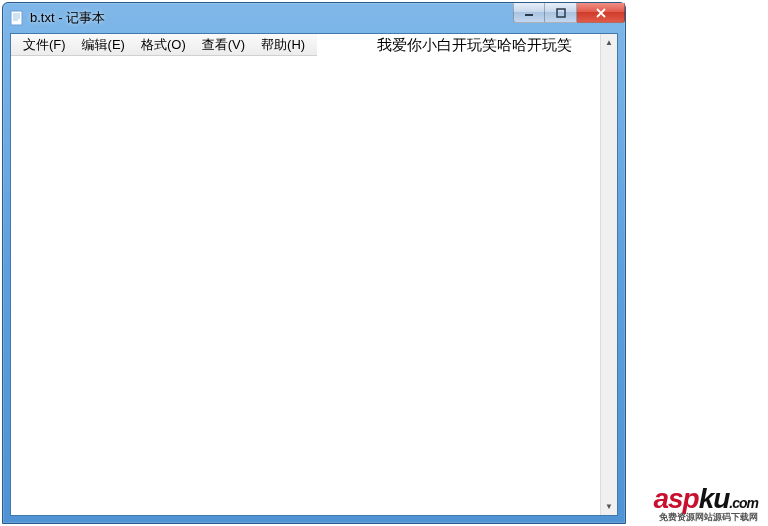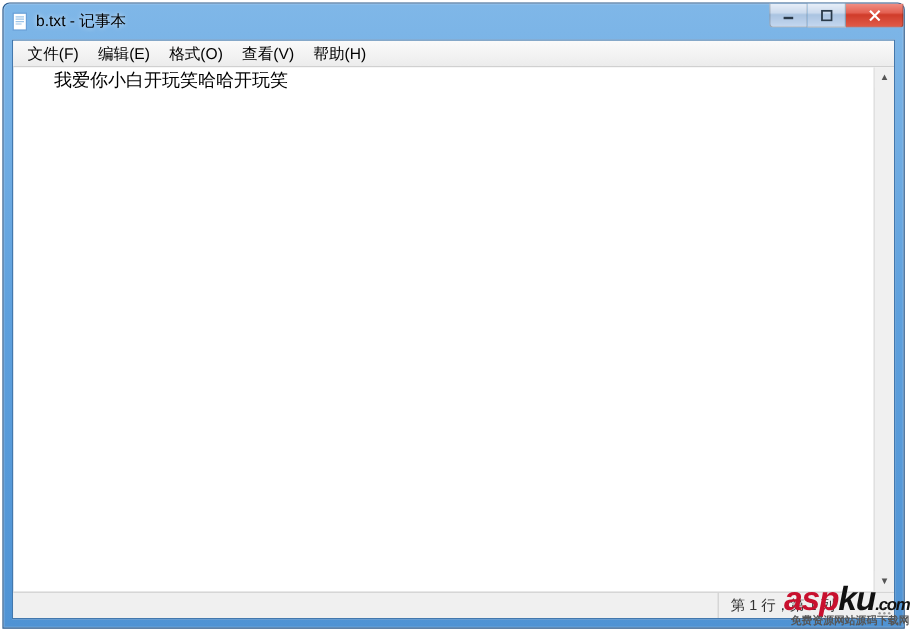--- a/index.html
+++ b/index.html
@@ -9,21 +9,21 @@
     font-family: "Microsoft YaHei", "SimSun", Tahoma, sans-serif;
     font-size: 13px;
     background: #fff;
     position: relative;
     overflow: hidden;
   }
   .window {
     position: absolute;
     left: 2px;
     top: 2px;
-    width: 752px;
+    width: 624px;
     height: 522px;
     border: 1px solid #2b5a8c;
     border-radius: 6px 6px 0 0;
     background: linear-gradient(to bottom, #7fb7e8 0%, #5ea0dd 50%, #4f93d4 100%);
     box-shadow: 0 0 0 1px rgba(255,255,255,0.15) inset;
     display: flex;
     flex-direction: column;
   }
   .titlebar {
     height: 30px;
@@ -72,21 +72,21 @@
     border-radius: 0 0 3px 0;
     background: linear-gradient(to bottom, #f08f84 0%, #e25b4c 45%, #cf3a28 46%, #e05a48 100%);
     color: #fff;
   }
   .client-frame {
     flex: 1;
     margin: 0 7px 7px 7px;
     background: #fff;
     border: 1px solid #4378ad;
     display: flex;
-    flex-direction: column;
+    text-align: center;
   }
   .menubar {
     height: 22px;
     background: linear-gradient(to bottom, #fafafa, #ececec);
     border-bottom: 1px solid #d0d0d0;
     display: flex;
     align-items: center;
     padding: 0 4px;
     font-size: 13px;
     color: #000;
@@ -233,33 +233,19 @@
 
     <div class="content-wrap">
       <div class="text-area">我爱你小白开玩笑哈哈开玩笑</div>
       <div class="vscroll">
         <div class="scroll-btn">▲</div>
         <div class="scroll-track"></div>
         <div class="scroll-btn">▼</div>
       </div>
     </div>
 
-    <div class="statusbar">
-      <div class="status-spacer"></div>
-      <div class="status-cell">第 1 行，第 1 列</div>
-      <div class="grip">
-        <svg width="12" height="12" viewBox="0 0 12 12">
-          <circle cx="10" cy="2" r="1" fill="#9a9a9a"></circle>
-          <circle cx="10" cy="6" r="1" fill="#9a9a9a"></circle>
-          <circle cx="6" cy="6" r="1" fill="#9a9a9a"></circle>
-          <circle cx="10" cy="10" r="1" fill="#9a9a9a"></circle>
-          <circle cx="6" cy="10" r="1" fill="#9a9a9a"></circle>
-          <circle cx="2" cy="10" r="1" fill="#9a9a9a"></circle>
-        </svg>
-      </div>
-    </div>
   </div>
 </div>
 
 <div class="watermark">
   <span class="wm-red">asp</span><span class="wm-black">ku</span><span class="wm-black wm-small">.com</span>
   <span class="wm-cn">免费资源网站源码下载网</span>
 </div>
 
 </body></html>

